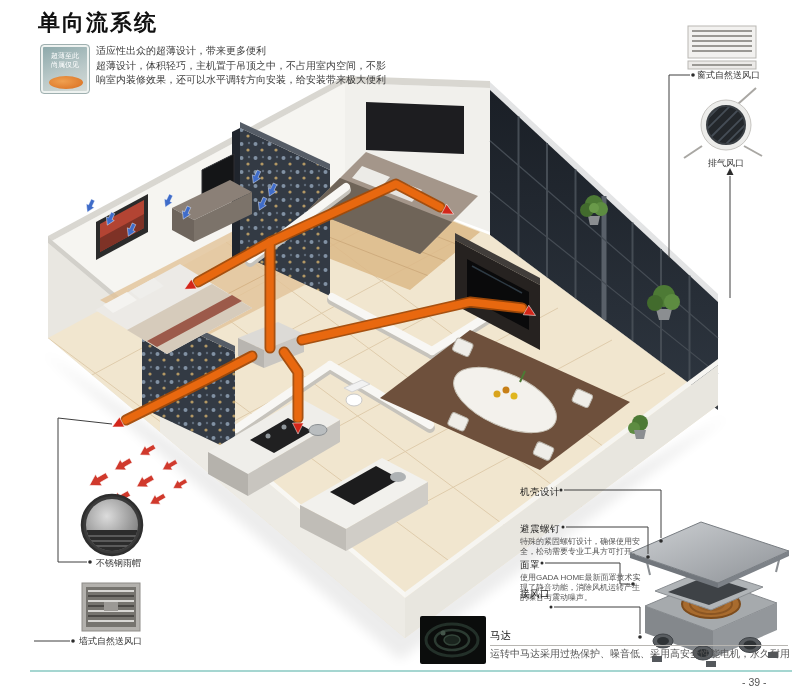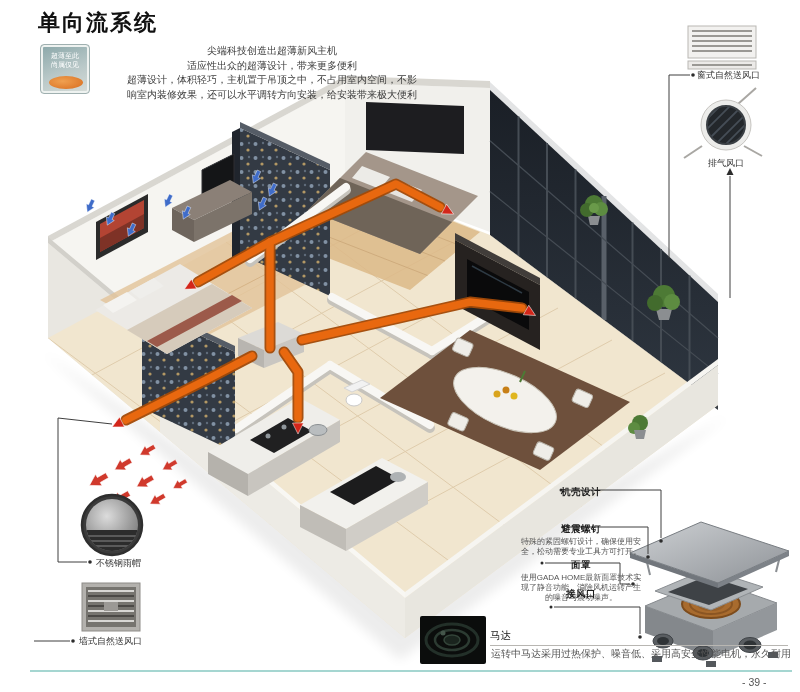--- a/index.html
+++ b/index.html
@@ -1,28 +1,28 @@
 <!DOCTYPE html>
 <html><head>
 <meta charset="utf-8">
 <style>
   html,body{margin:0;padding:0;background:#fff;}
   body{width:800px;height:692px;position:relative;overflow:hidden;
        font-family:"Liberation Sans","DejaVu Sans",sans-serif;color:#222;}
-  .abs{position:absolute;text-align:center;}
+  .abs{position:absolute;}
   #title{left:38px;top:8px;font-size:22px;font-weight:bold;letter-spacing:2px;color:#111;}
   #intro{left:96px;top:44px;width:352px;font-size:10px;color:#3c3c3c;line-height:14.5px;}
   .badge{left:40px;top:44px;width:50px;height:50px;border:1px solid #9fb0b0;border-radius:4px;
          background:linear-gradient(160deg,#8aa7a9 0%,#b9c8c8 55%,#d8ddd9 100%);
          box-shadow:inset 0 0 0 2px #eef2f0;text-align:center;font-size:7px;color:#fff;
          line-height:9px;padding-top:6px;box-sizing:border-box;}
   .badge .blob{position:absolute;left:8px;bottom:4px;width:34px;height:13px;border-radius:50%;
          background:radial-gradient(ellipse at 40% 40%,#f0a050,#d86d1f);}
   .feat{left:520px;width:122px;}
-  .feat-t{font-size:9.5px;font-weight:bold;color:#1c1c1c;letter-spacing:.5px;}
+  .feat-t{font-size:9.5px;font-weight:normal;color:#1c1c1c;letter-spacing:.5px;}
   .feat-d{font-size:8px;color:#555;line-height:10px;margin-top:1px;}
   #motor-title{left:490px;top:629px;font-size:10.5px;font-weight:normal;color:#1c1c1c;}
   #motor-rule{left:490px;top:645px;width:298px;height:1px;background:#b8b6b2;}
   #motor-desc{left:490px;top:649px;width:302px;font-size:10px;color:#555;line-height:10px;}
   #footer-rule{left:30px;top:670px;width:762px;height:2px;background:#a5d6d1;}
   #page-num{left:742px;top:676px;font-size:10.5px;color:#555;}
   svg{position:absolute;left:0;top:0;}
   svg text{font-family:"Liberation Sans","DejaVu Sans",sans-serif;font-size:9px;fill:#333;}
 </style>
 </head>
@@ -428,21 +428,20 @@
 
 <div id="title" class="abs">单向流系统</div>
 
 <div class="abs badge">
   <div>超薄至此</div>
   <div>尚属仅见</div>
   <i class="blob"></i>
 </div>
 
 <div id="intro" class="abs">
-  <div>尖端科技创造出超薄新风主机</div>
   <div>适应性出众的超薄设计，带来更多便利</div>
   <div>超薄设计，体积轻巧，主机置于吊顶之中，不占用室内空间，不影</div>
   <div>响室内装修效果，还可以水平调转方向安装，给安装带来极大便利</div>
 </div>
 
 <div class="abs feat" style="top:486px">
   <div class="feat-t">机壳设计</div>
 </div>
 <div class="abs feat" style="top:523px">
   <div class="feat-t">避震螺钉</div>

